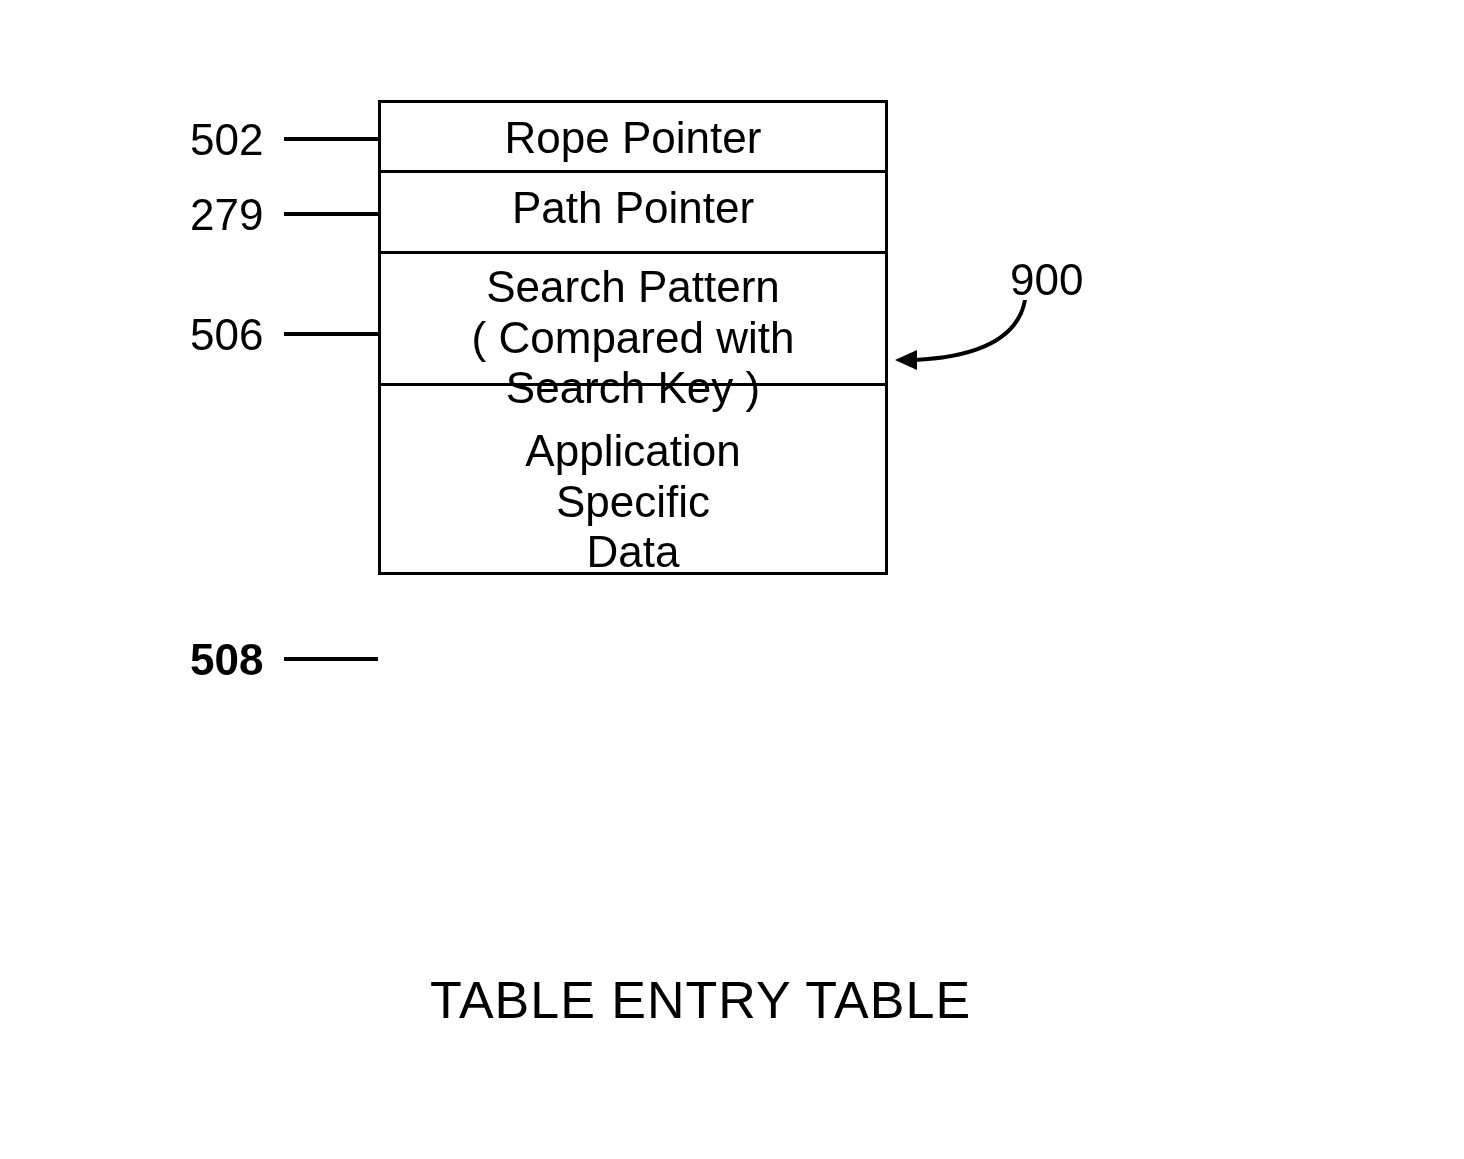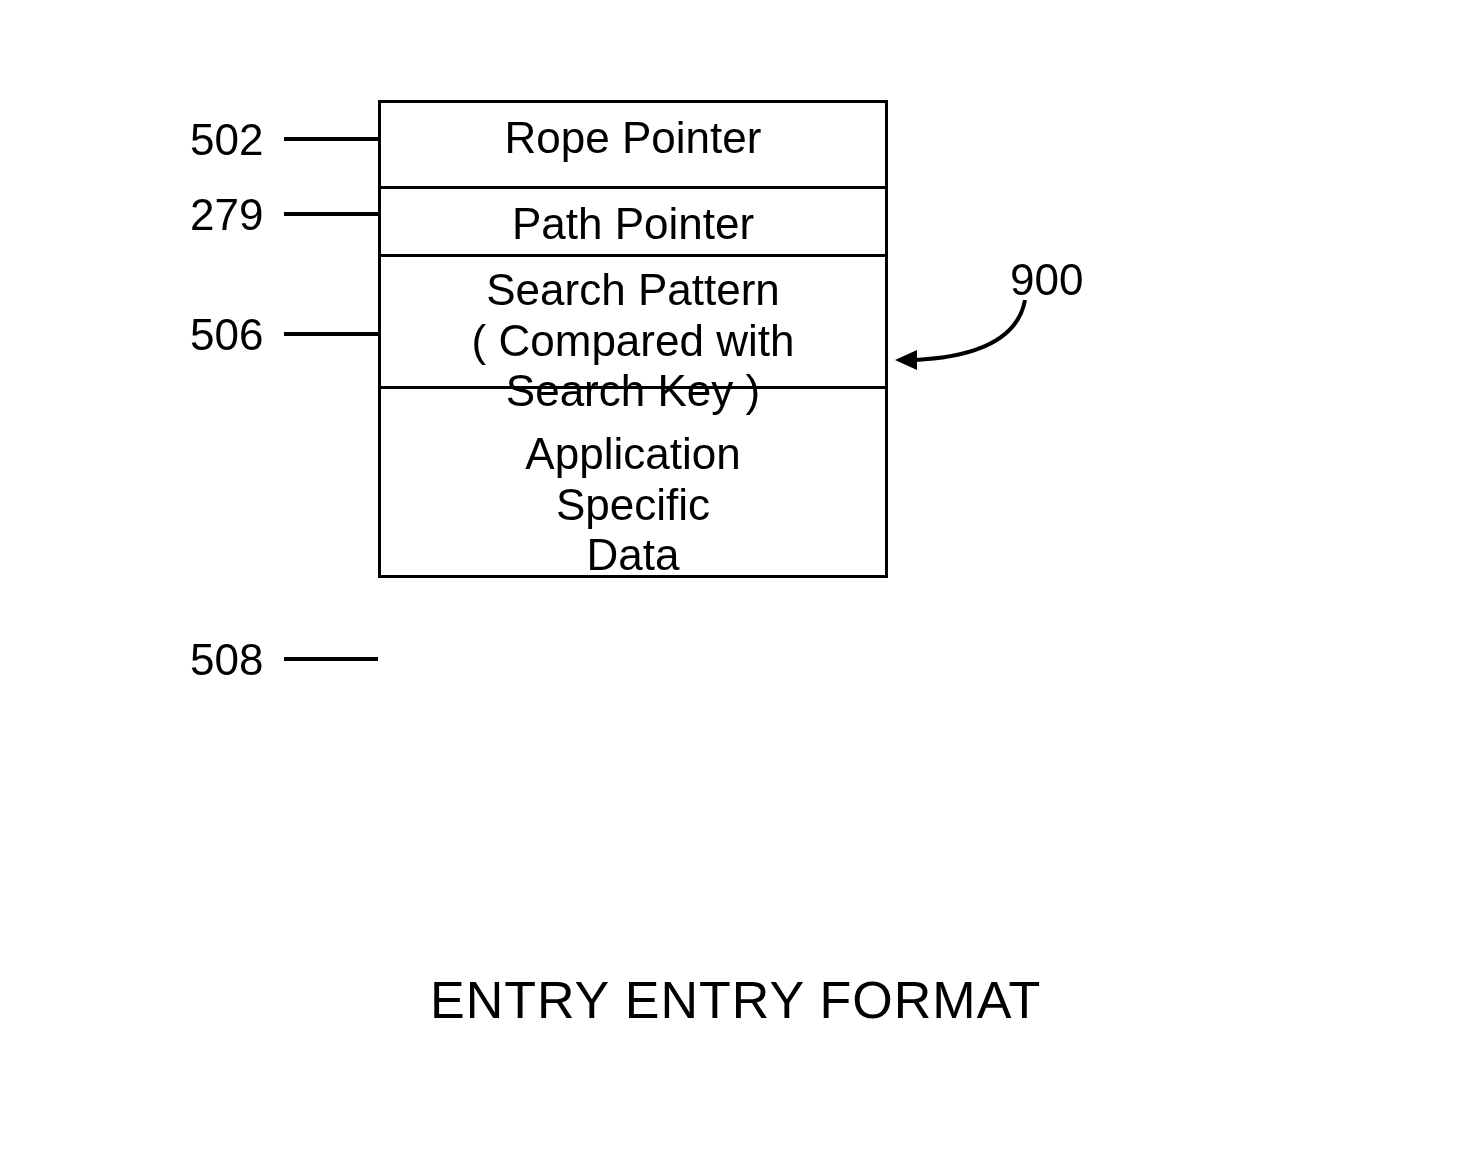--- a/index.html
+++ b/index.html
@@ -31,25 +31,25 @@
       border-bottom: 3px solid black;
       text-align: center;
       font-size: 44px;
       line-height: 1.15;
       padding: 8px 10px;
     }
     .row:last-child {
       border-bottom: none;
     }
     .row-1 {
-      height: 86px;
+      height: 70px;
       padding-top: 10px;
     }
     .row-2 {
-      height: 68px;
+      height: 81px;
       padding-top: 10px;
     }
     .row-3 {
       height: 132px;
       padding-top: 8px;
     }
     .row-4 {
       height: 186px;
       padding-top: 40px;
     }
@@ -66,20 +66,21 @@
       left: 190px;
       top: 90px;
     }
     .label-506 {
       left: 190px;
       top: 210px;
     }
     .label-508 {
       left: 190px;
       top: 535px;
+      font-weight: bold;
     }
     .label-500 {
       left: 1010px;
       top: 155px;
     }
     .leader-line {
       position: absolute;
       background: black;
       height: 4px;
     }
@@ -161,16 +162,16 @@
   <div class="label label-500">
     <span>900</span>
   </div>
 
   <svg class="arrow-500" viewBox="0 0 135 70">
     <path d="M 130 0 Q 120 55 20 60" stroke="black" stroke-width="4" fill="none"></path>
     <polygon points="0,60 22,50 22,70" fill="black"></polygon>
   </svg>
 
   <div class="title">
-    <span>ENTRY ENTRY FORMAT</span>
+    <span>TABLE ENTRY TABLE</span>
   </div>
 
 </div>
 
 </body></html>

